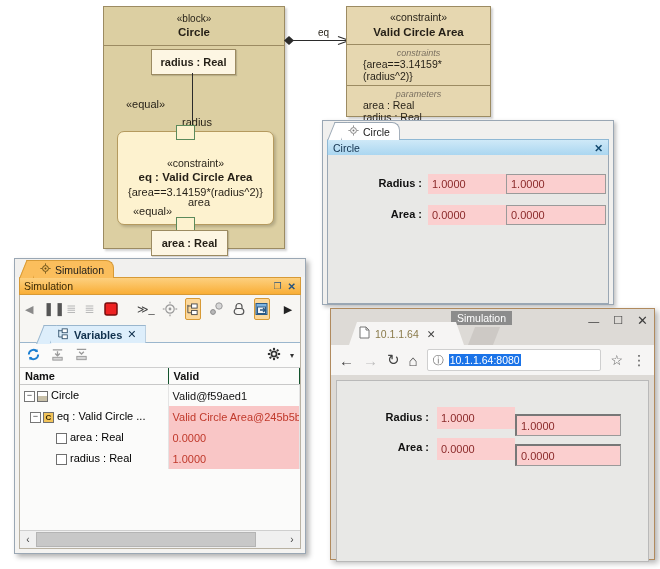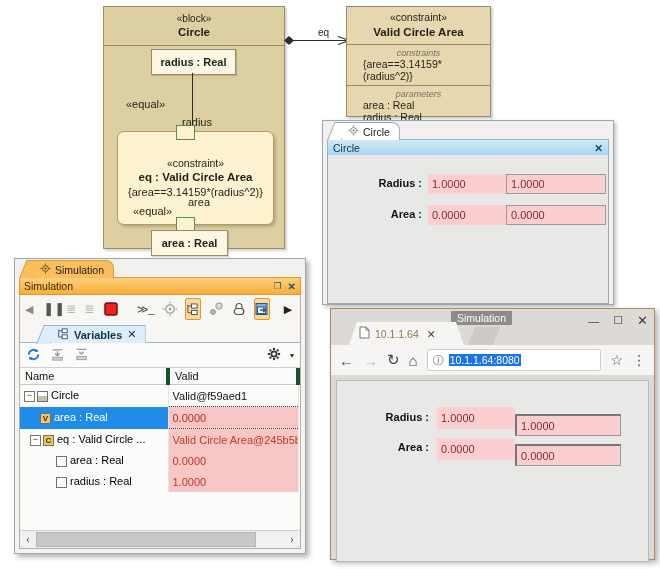--- a/index.html
+++ b/index.html
@@ -141,22 +141,22 @@
   .subtab-pre{position:absolute;left:20px;top:2px;width:14px;height:18px;
     background:#ddeefb;border-left:1px solid #9ab6cd;border-top:1px solid #9ab6cd;
     transform:skewX(-22deg);}
 
   .var-toolbar{height:24px;display:flex;align-items:center;gap:9px;padding:0 6px;
     background:#fbfbfa;border-bottom:1px solid #cfcfcf;}
   .vt-spacer{flex:1;}
 
   table.vars{width:100%;border-collapse:collapse;table-layout:fixed;}
   table.vars th{
-    background:#fbfbfa;border-bottom:1px solid #c8c8c8;border-right:4px solid #14532d;
-    font-weight:normal;font-size:11px;text-align:left;padding:2px 5px;color:#111;
+    background:#fbfbfa;border-bottom:1px solid #c8c8c8;border-right:1px solid #14532d;
+    font-weight:bold;font-size:11px;text-align:left;padding:2px 5px;color:#111;
   }
   table.vars td{font-size:11px;padding:1px 4px;height:19px;border-right:1px solid #e4e4e4;
     white-space:nowrap;overflow:hidden;}
   td.name-cell{padding-left:4px;margin-top:9px;}
   td.val{color:#c0392b;}
   td.val.pink{background:#f9c6c6;}
   tr.sel td.name-cell{background:#1e8ce8;color:#fff;}
   tr.sel td.val{background:#f9c6c6;color:#b03024;
     border-top:1px dotted #333;border-bottom:1px dotted #333;}
   .exp-box{display:inline-block;width:9px;height:9px;border:1px solid #777;background:#fff;
@@ -440,26 +440,20 @@
           <th>Name</th>
           <th>Valid</th>
         </tr>
       </thead>
       <tbody>
         <tr>
           <td class="name-cell">
             <span class="exp-box">−</span><span class="ic-sq ic-blk"></span><span>Circle</span>
           </td>
           <td class="val" style="color:#111">Valid@f59aed1</td>
-        </tr>
-        <tr class="sel">
-          <td class="name-cell" style="padding-left:20px;">
-            <span class="ic-sq ic-v">V</span><span>area : Real</span>
-          </td>
-          <td class="val">0.0000</td>
         </tr>
         <tr>
           <td class="name-cell" style="padding-left:10px;">
             <span class="exp-box">−</span><span class="ic-sq ic-c">C</span><span>eq : Valid Circle ...</span>
           </td>
           <td class="val pink">Valid Circle Area@245b5bc</td>
         </tr>
         <tr>
           <td class="name-cell" style="padding-left:36px;">
             <span class="ic-sq ic-blank"></span><span>area : Real</span>

